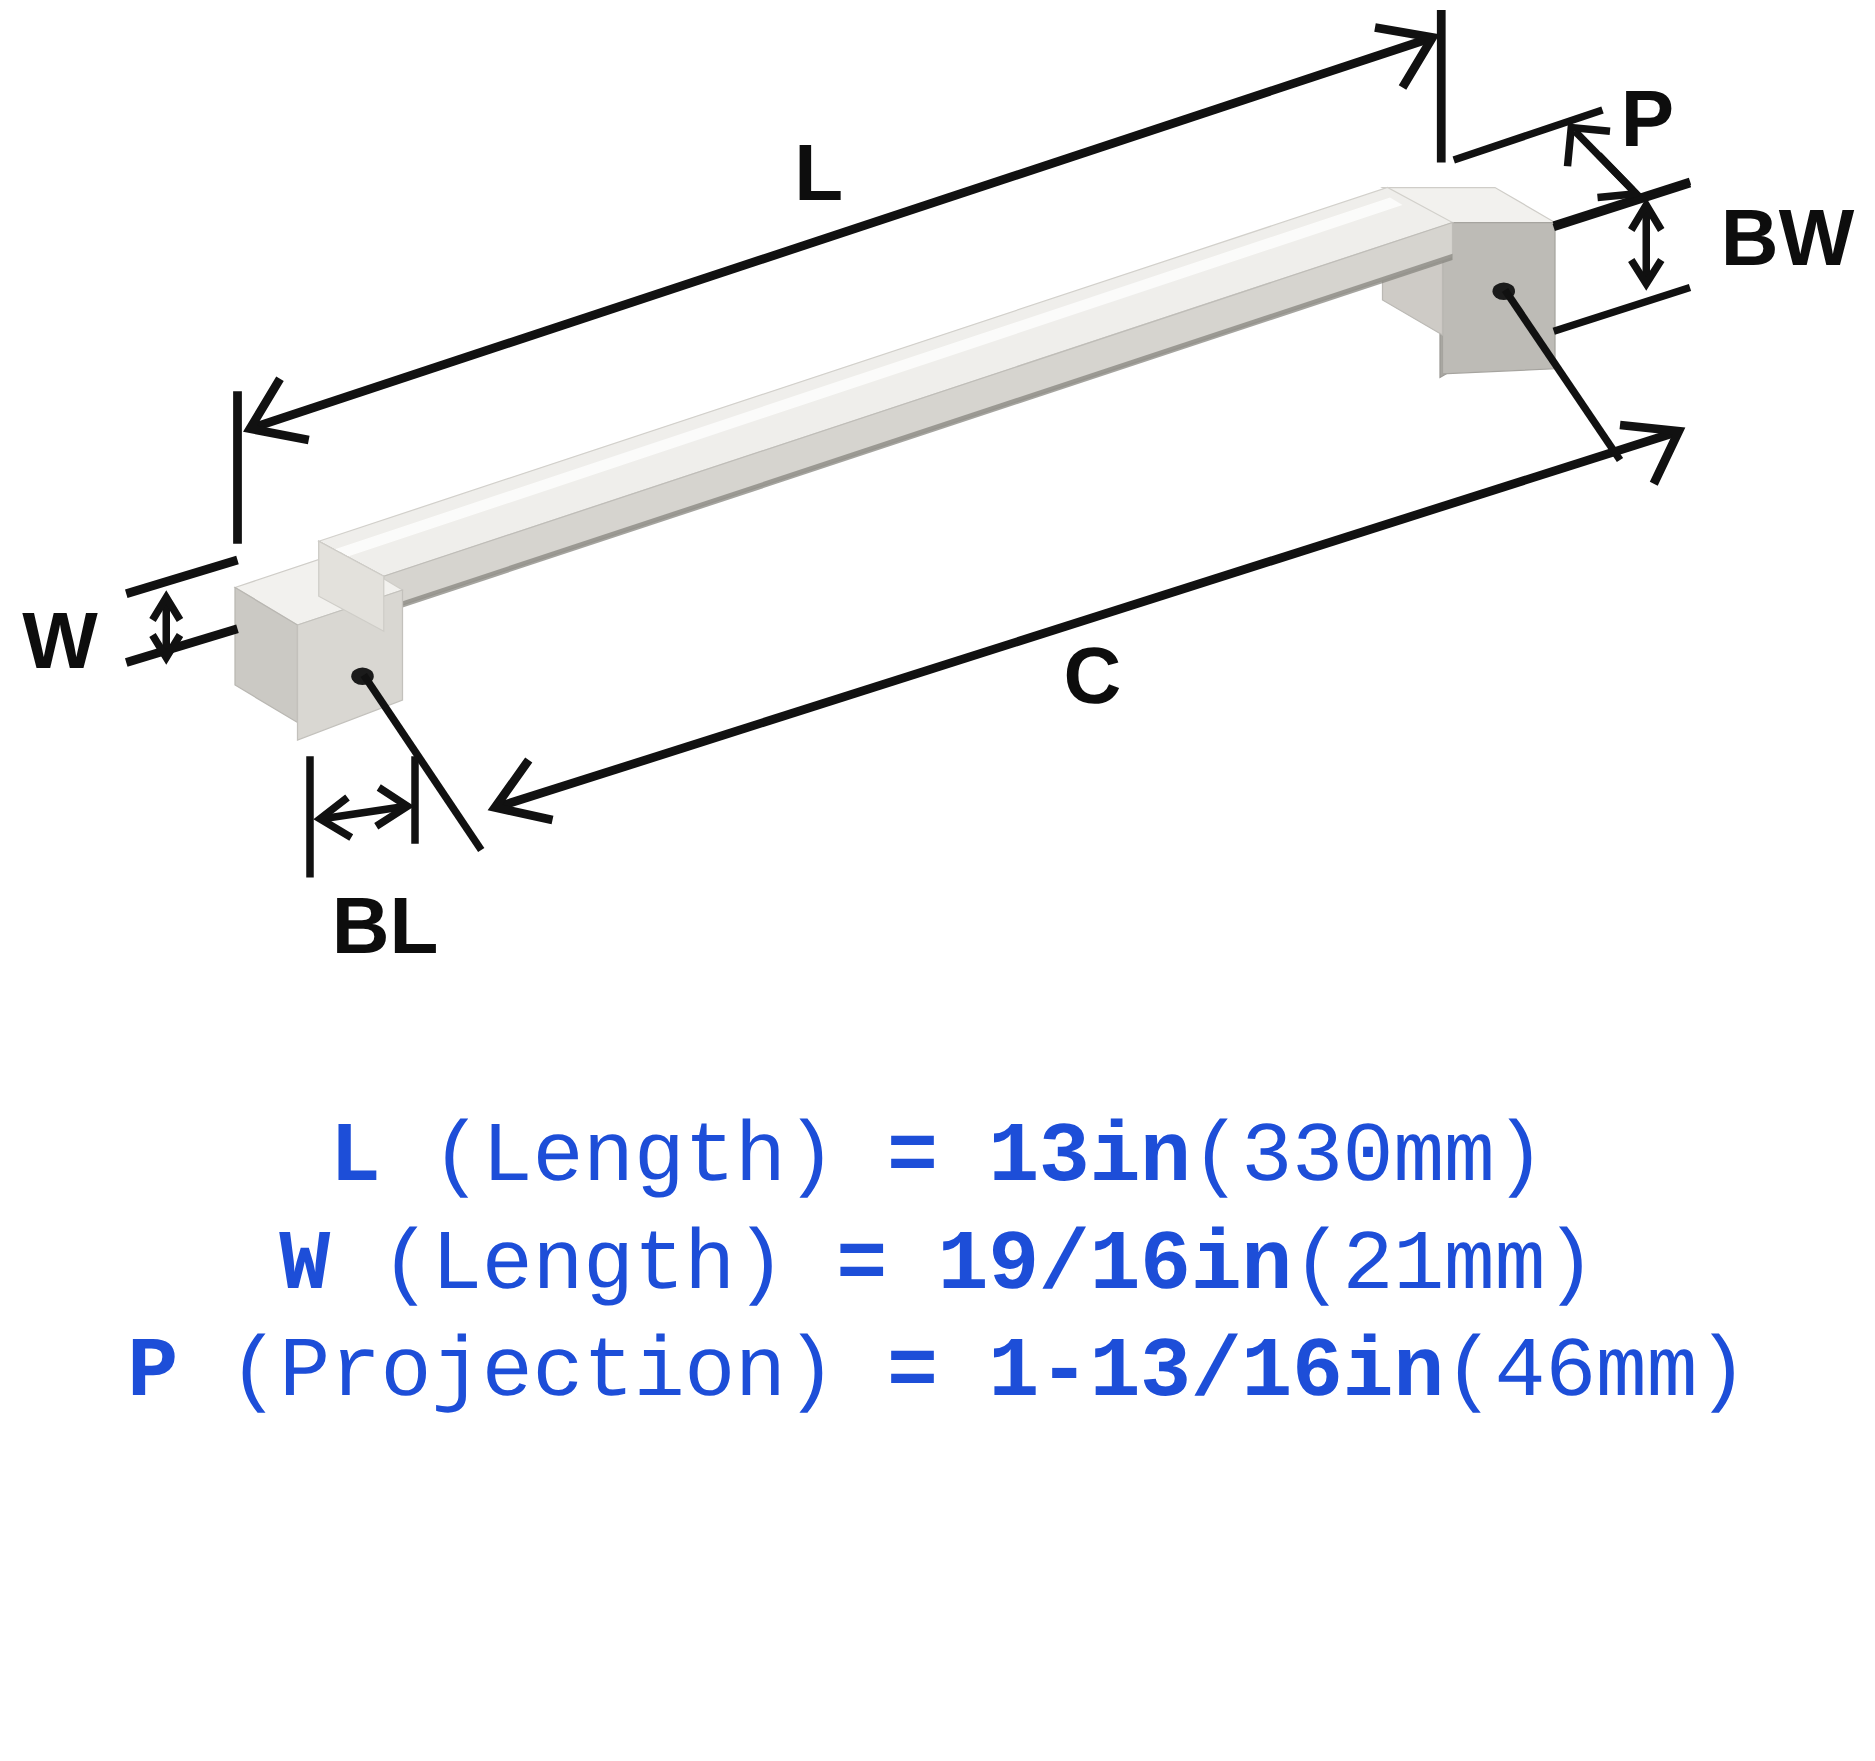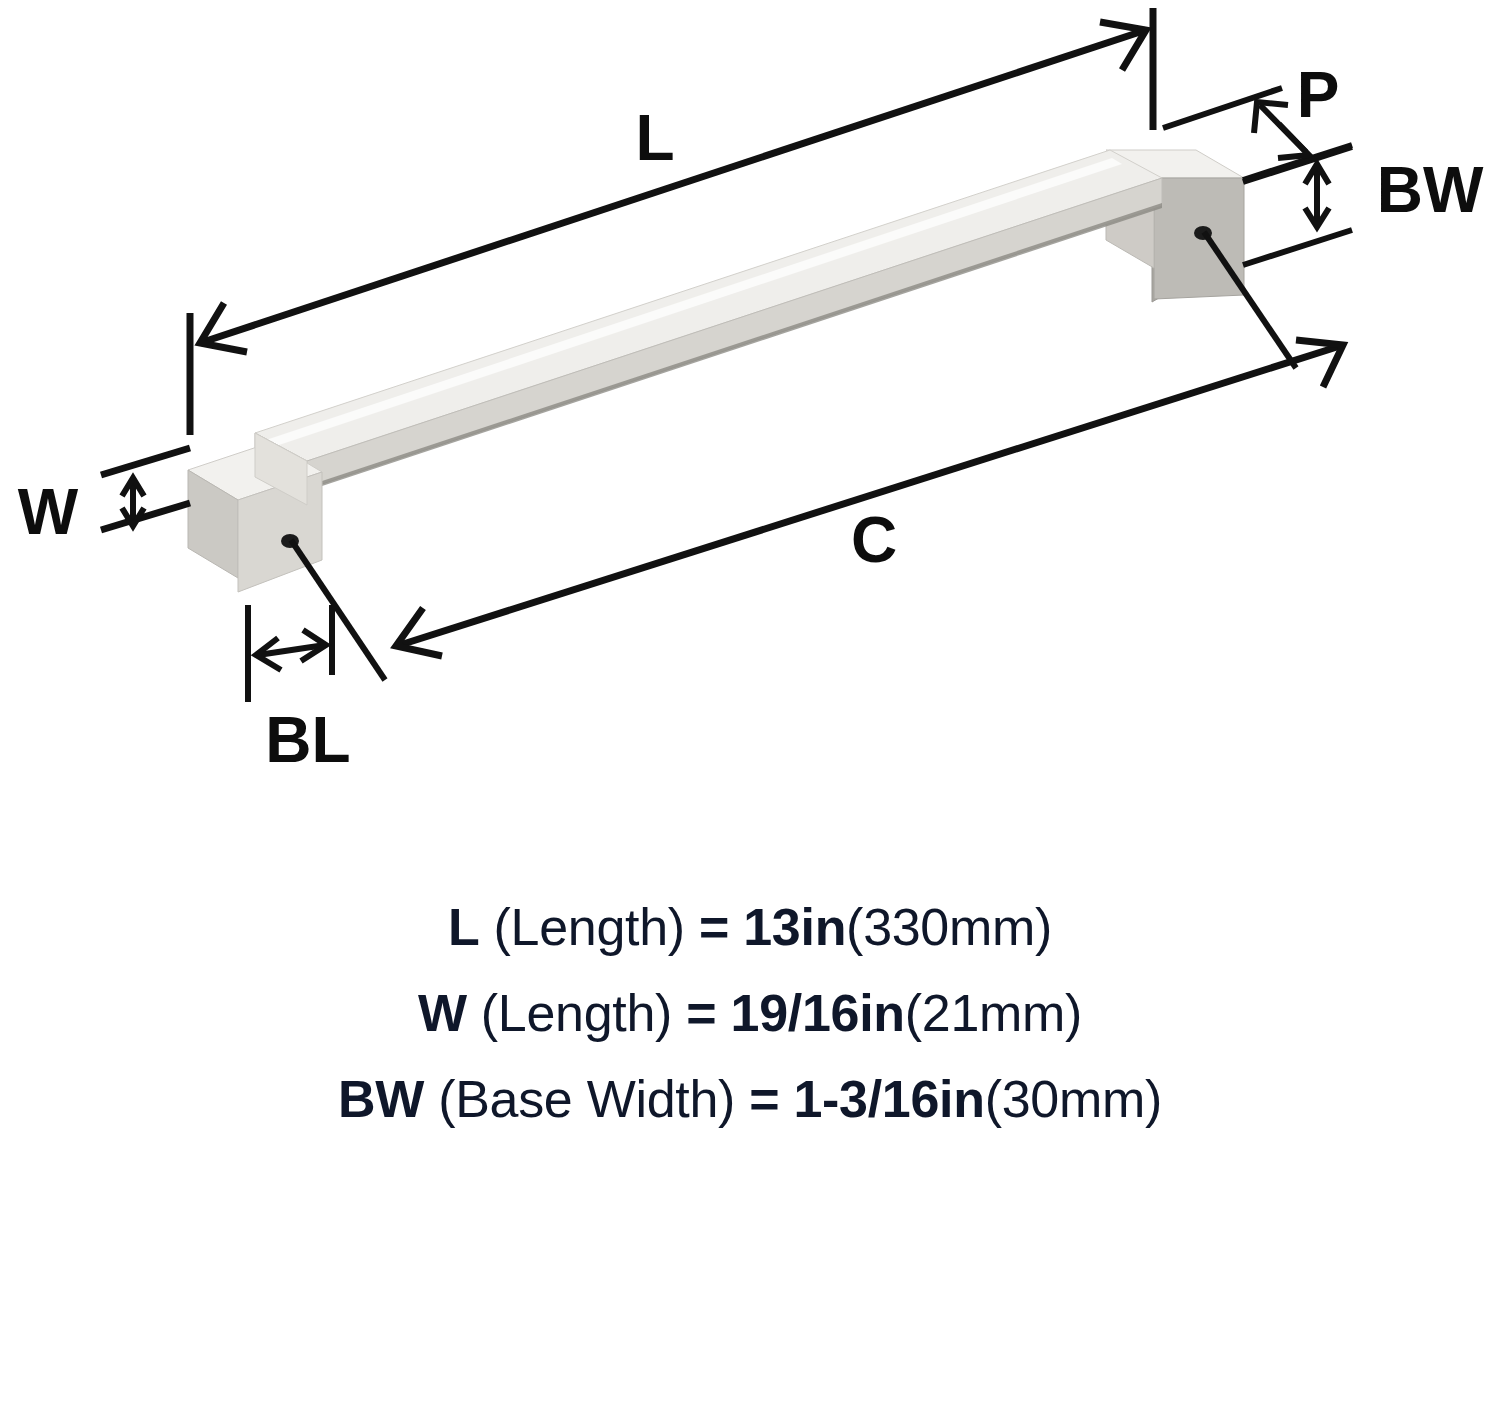--- a/index.html
+++ b/index.html
@@ -38,25 +38,26 @@
     fill: #0d0d0d;
   }
   #legend {
     position: absolute;
     left: 0;
     top: 884px;
     width: 1500px;
     text-align: center;
   }
   .legend-row {
-    font-size: 52px;
+    font-size: 68px;
     line-height: 86px;
     white-space: nowrap;
-    color: #0f172a;
+    color: #1d4ed8;
     letter-spacing: -0.3px;
+    font-family: Liberation Mono, monospace;
   }
   .sym {
     font-weight: 700;
   }
   .desc {
     font-weight: 400;
   }
   .eq {
     font-weight: 700;
   }
@@ -175,20 +176,20 @@
       <span class="eq">=</span>
       <span class="val">13in</span><span class="val-mm">(330mm)</span>
     </div>
     <div class="legend-row">
       <span class="sym">W</span>
       <span class="desc">(Length)</span>
       <span class="eq">=</span>
       <span class="val">19/16in</span><span class="val-mm">(21mm)</span>
     </div>
     <div class="legend-row">
-      <span class="sym">BW</span>
-      <span class="desc">(Base Width)</span>
+      <span class="sym">P</span>
+      <span class="desc">(Projection)</span>
       <span class="eq">=</span>
-      <span class="val">1-3/16in</span><span class="val-mm">(30mm)</span>
+      <span class="val">1-13/16in</span><span class="val-mm">(46mm)</span>
     </div>
   </div>
 
 </div>
 
 </body></html>

